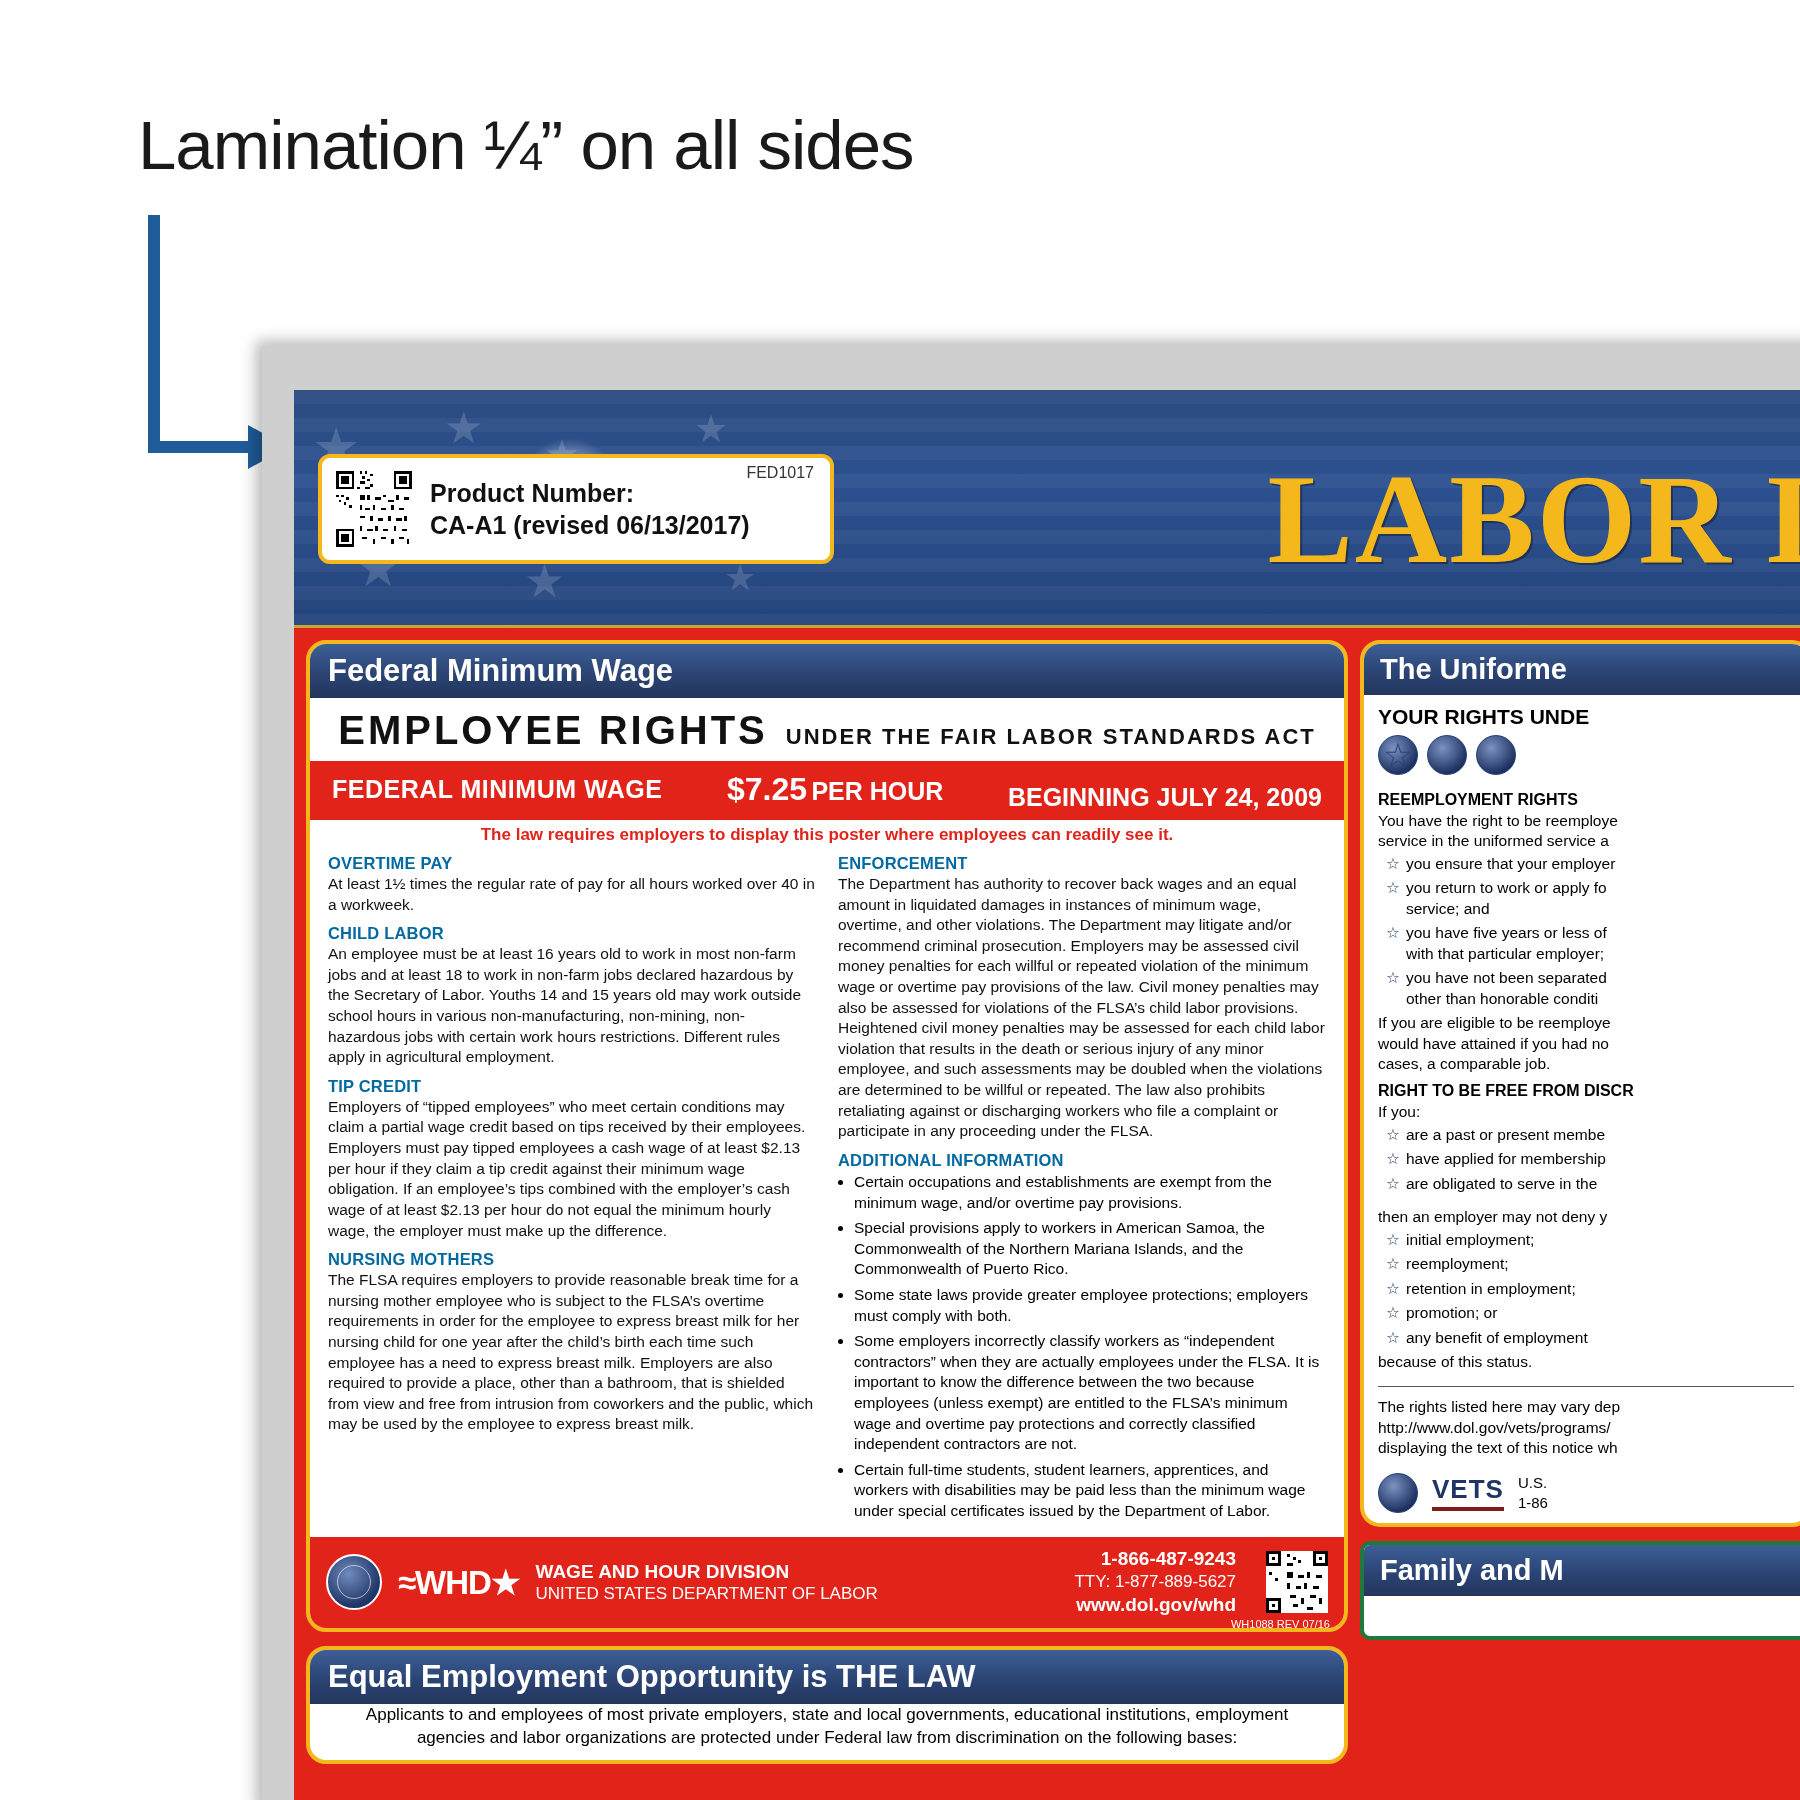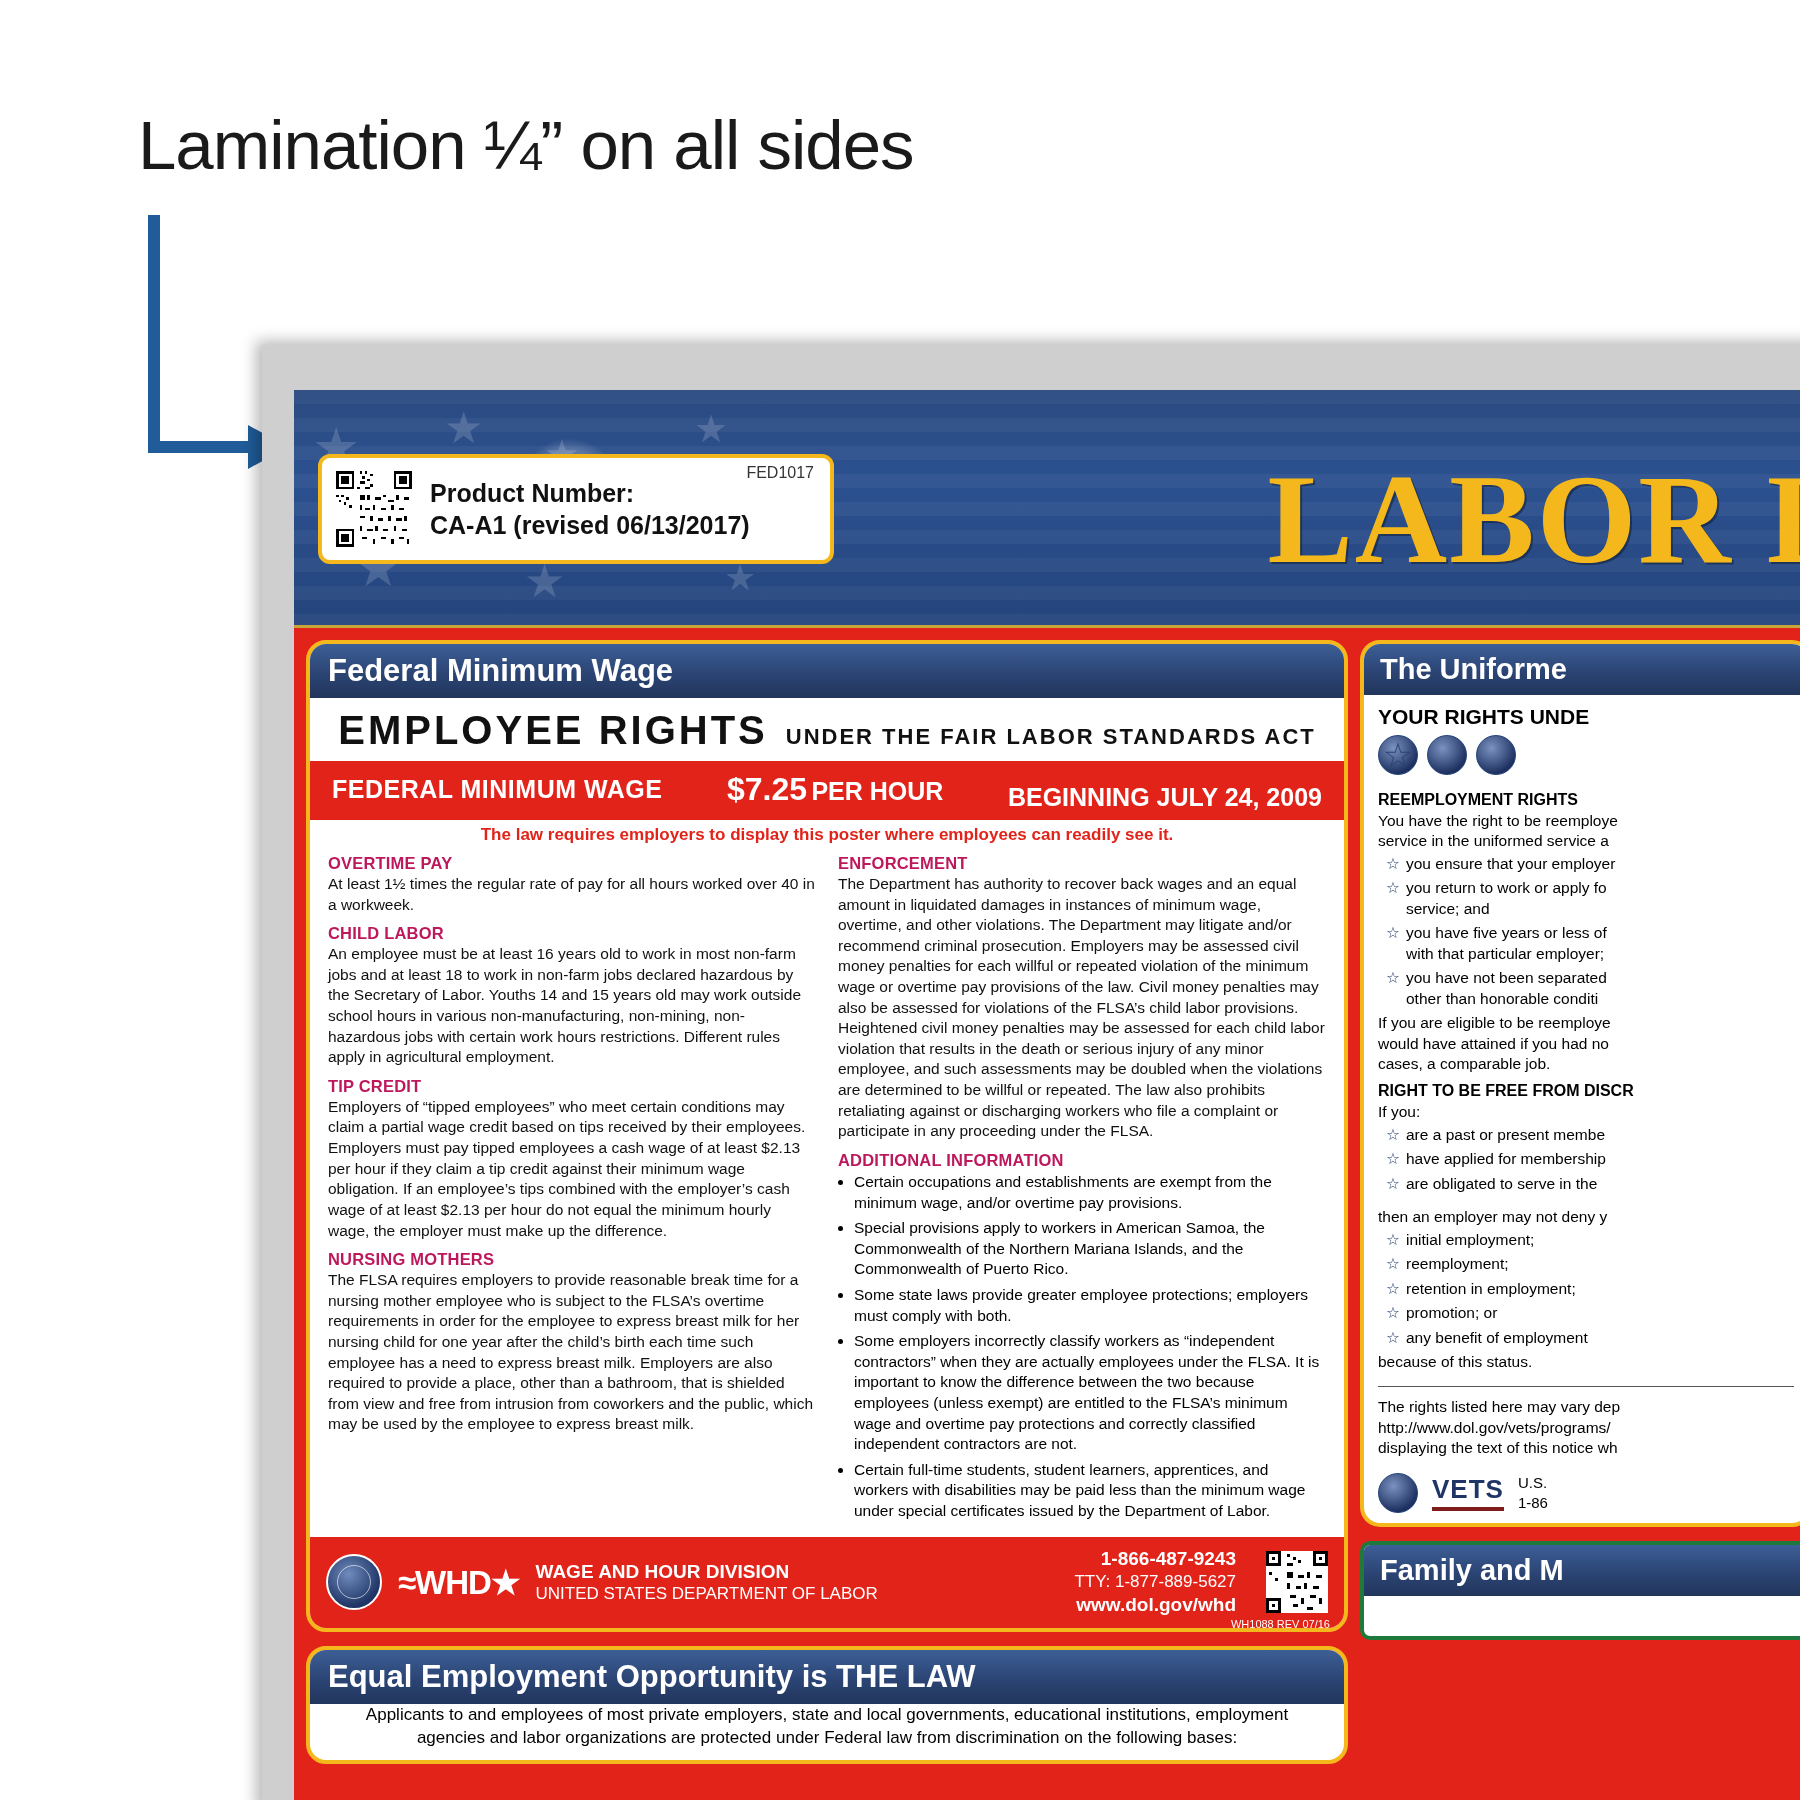--- a/index.html
+++ b/index.html
@@ -89,21 +89,21 @@
   .wage-bar .l { font-size:25px; font-weight:bold; letter-spacing:.5px; }
   .wage-bar .amt { font-size:32px; font-weight:bold; }
   .wage-bar .per { font-size:25px; font-weight:bold; }
   .wage-bar .r { font-size:25px; font-weight:bold;margin-top:16px; }
   .law-note {
     text-align:center; color:#e2231a; font-size:17px; font-weight:bold;
     padding:5px 0 3px; background:#fff;
   }
   .two-col { display:flex; gap:22px; padding:4px 18px 10px; background:#fff; }
   .two-col > div { flex:1 1 0; }
-  .h4 { font-size:16.5px; font-weight:bold; color:#be185d; margin:9px 0 1px; letter-spacing:.2px;}
+  .h4 { font-size:16.5px; font-weight:bold; color:#0369a1; margin:9px 0 1px; letter-spacing:.2px;}
   .h4:first-child{ margin-top:2px; }
   .p { font-size:15.5px; color:#111; line-height:1.33; margin:0; }
   ul.bul { margin:2px 0 0 0; padding-left:16px; }
   ul.bul li { font-size:15.5px; line-height:1.33; margin-bottom:5px; }
 
   .whd-bar {
     background:#e2231a; color:#fff; display:flex; align-items:center;
     padding:10px 16px; gap:16px; position:relative;
   }
   .seal {

